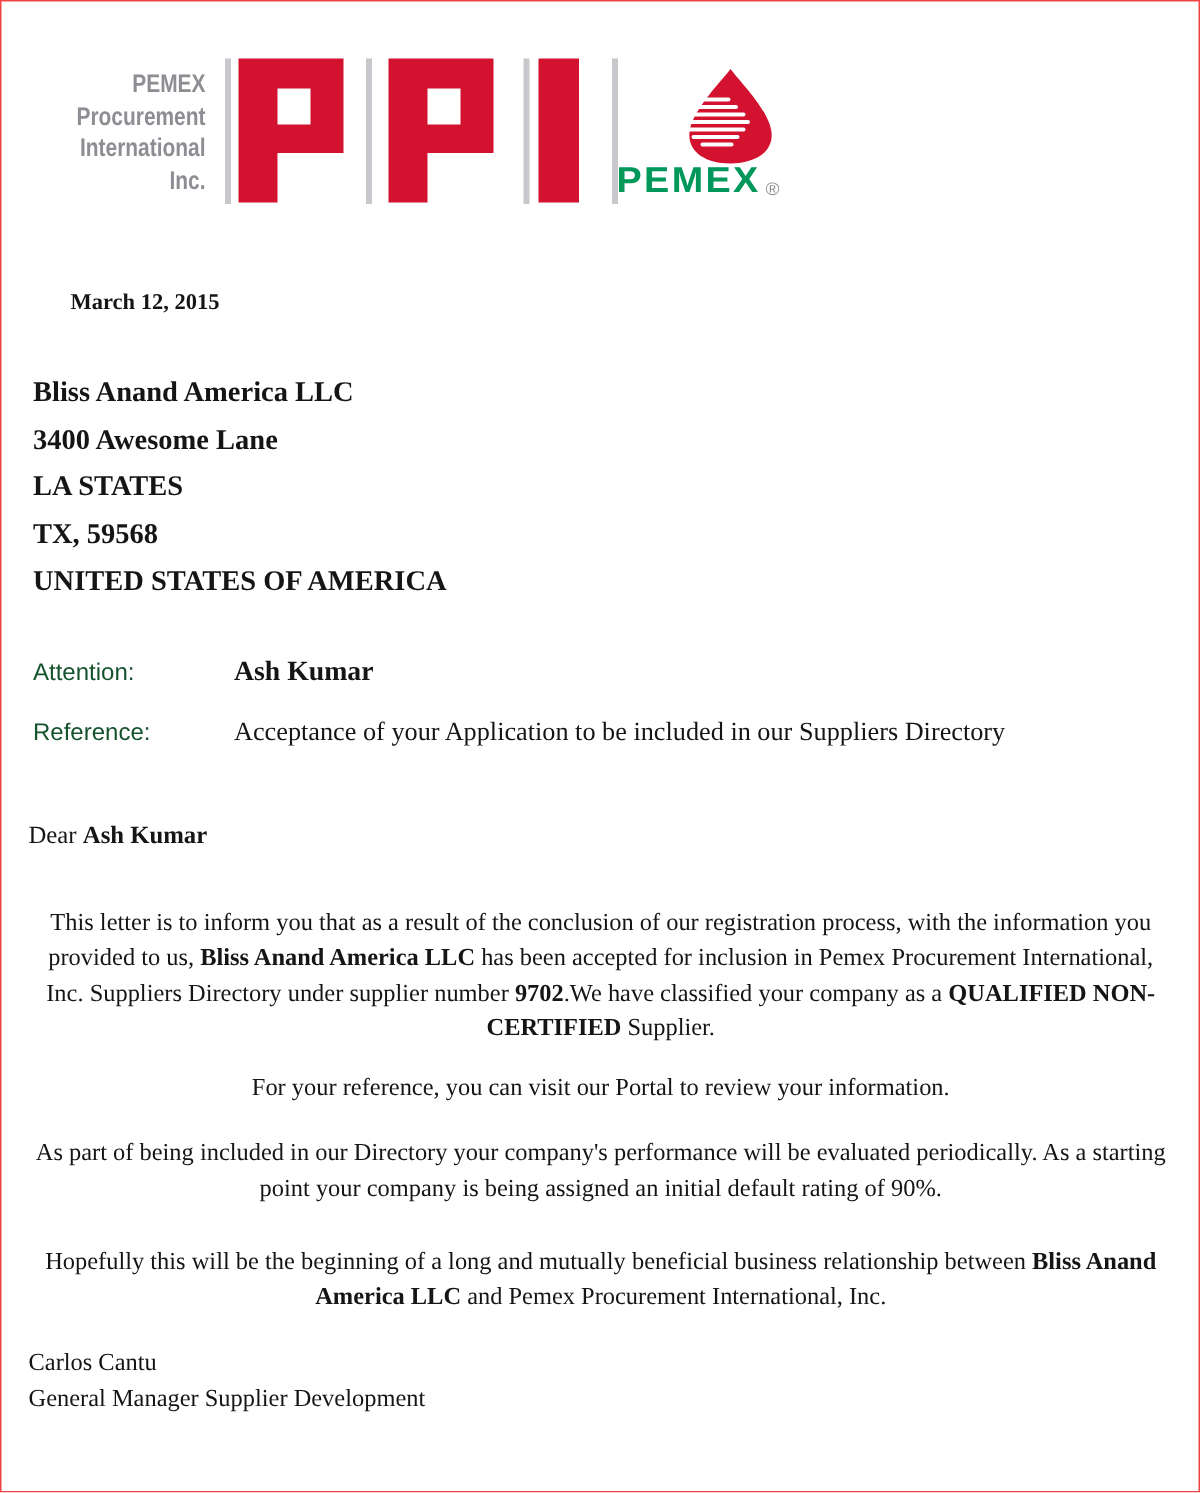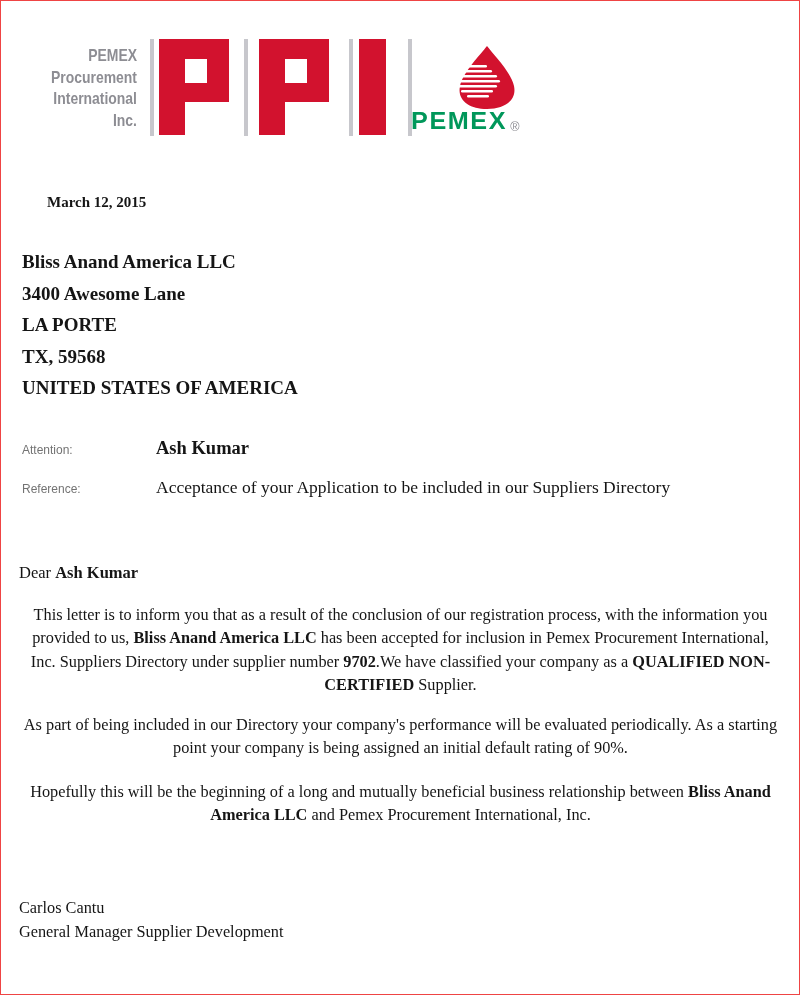--- a/index.html
+++ b/index.html
@@ -43,27 +43,27 @@
     font-size:15px;font-weight:700;margin-left:28px;
   }
   .recipient{
     position:absolute;left:21px;top:245px;
     font-size:19px;font-weight:700;line-height:31.5px;
   }
   .meta-row{position:absolute;left:21px;white-space:nowrap;}
   .meta-row .label{
     display:inline-block;width:130px;
     font-family:"Liberation Sans","DejaVu Sans",sans-serif;
-    font-size:12px;color:#737373;
+    font-size:16px;color:#14532d;
   }
   .attention-row{top:437px;}
   .attention-row .value{font-size:18.5px;font-weight:700;}
   .reference-row{top:476px;}
   .reference-row .value{font-size:17.5px;}
-  .salutation{position:absolute;left:18px;top:562px;font-size:16.5px;}
+  .salutation{position:absolute;left:18px;top:546px;font-size:16.5px;}
   .body-col{
     position:absolute;left:18px;top:602px;width:763px;
     font-size:16.3px;line-height:23.3px;
   }
   .body-col p{margin:0 0 17px 0;text-align:center;}
   .body-col p:nth-of-type(2){margin-bottom:20px;}
   .body-col p:nth-of-type(3){margin-bottom:26px;}
   .closing{
     position:absolute;left:18px;top:895px;
     font-size:16.3px;line-height:23.5px;
@@ -109,39 +109,40 @@
     </g>
   </svg>
 
   <div class="wordmark"><span>PEMEX</span><span class="regmark">®</span></div>
 
   <div class="date">March 12, 2015</div>
 
   <div class="recipient">
     <div>Bliss Anand America LLC</div>
     <div>3400 Awesome Lane</div>
-    <div>LA PORTE</div>
+    <div>LA STATES</div>
     <div>TX, 59568</div>
     <div>UNITED STATES OF AMERICA</div>
   </div>
 
   <div class="meta-row attention-row">
     <span class="label">Attention:</span>
     <span class="value">Ash Kumar</span>
   </div>
 
   <div class="meta-row reference-row">
     <span class="label">Reference:</span>
     <span class="value">Acceptance of your Application to be included in our Suppliers Directory</span>
   </div>
 
   <div class="salutation"><span>Dear </span><span class="b">Ash Kumar</span></div>
 
   <div class="body-col">
     <p><span>This letter is to inform you that as a result of the conclusion of our registration process, with the information you provided to us, </span><span class="b">Bliss Anand America LLC</span><span> has been accepted for inclusion in Pemex Procurement International, Inc. Suppliers Directory under supplier number </span><span class="b">9702</span><span>.We have classified your company as a </span><span class="b">QUALIFIED NON-CERTIFIED</span><span> Supplier.</span></p>
+    <p><span>For your reference, you can visit our Portal to review your information.</span></p>
     <p><span>As part of being included in our Directory your company's performance will be evaluated periodically. As a starting point your company is being assigned an initial default rating of 90%.</span></p>
     <p><span>Hopefully this will be the beginning of a long and mutually beneficial business relationship between </span><span class="b">Bliss Anand America LLC</span><span> and Pemex Procurement International, Inc.</span></p>
   </div>
 
   <div class="closing">
     <div>Carlos Cantu</div>
     <div>General Manager Supplier Development</div>
   </div>
 
 </div>

